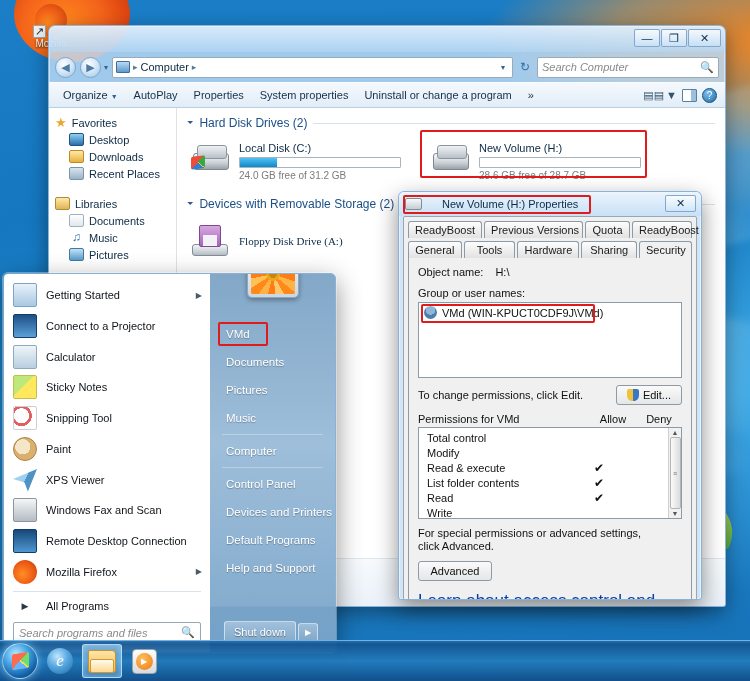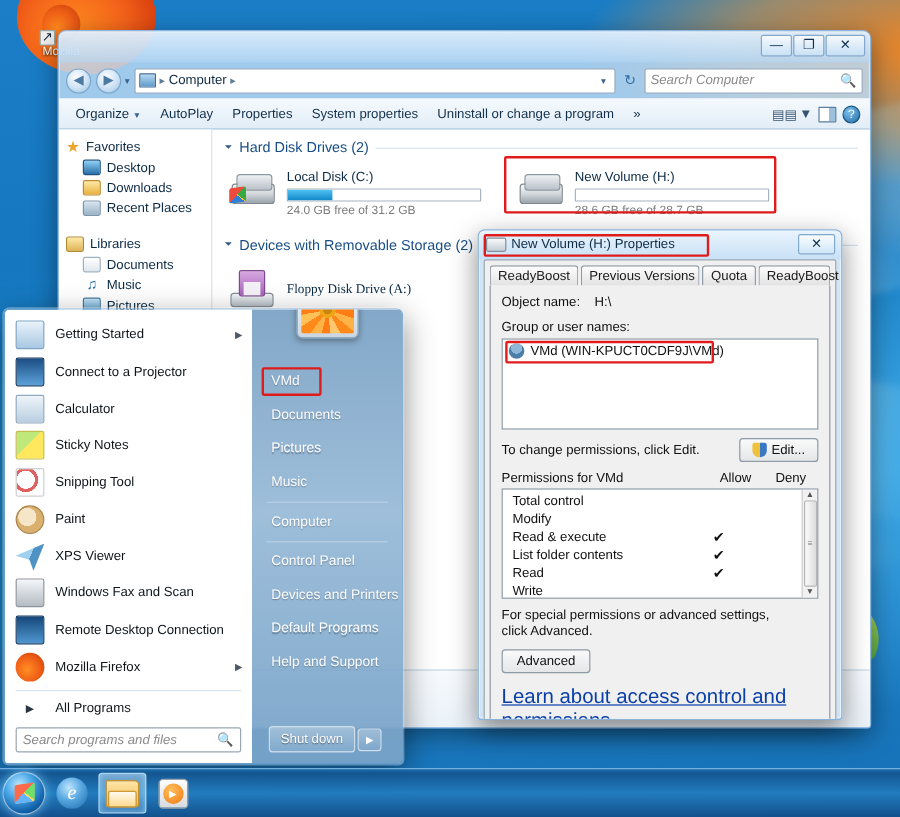--- a/index.html
+++ b/index.html
@@ -202,21 +202,21 @@
   
   #dlg {
     position:absolute; left:398px; top:191px; width:304px; height:409px;
     border-radius:6px 6px 3px 3px;
     background:rgba(205,226,245,.9);
     border:1px solid rgba(135,175,215,.95);
     box-shadow:0 0 0 1px rgba(255,255,255,.5) inset, 0 8px 22px rgba(0,0,0,.45);
     display:flex; flex-direction:column; overflow:hidden;
   }
   .dlg-title {
-    height:24px; flex:0 0 24px; display:flex; align-items:center; gap:4px; padding:0 6px;
+    height:24px; flex:0 0 24px; display:flex; align-items:center; gap:20px; padding:0 6px;
     background:linear-gradient(to bottom, rgba(240,248,255,.8), rgba(195,222,246,.65));
     position:relative;
   }
   .dlg-title .vico {
     width:17px; height:12px; border-radius:2px;
     background:linear-gradient(to bottom,#f7fafc,#c5ccd3); border:1px solid #838d95;
   }
   .dlg-title .t { font-size:11px; color:#0d2b45; }
   .dlg-close {
     position:absolute; right:5px; top:3px; width:31px; height:17px;
@@ -287,21 +287,21 @@
     flex:1; width:11px; margin:1px 0;
     background:linear-gradient(to right,#fbfbfb,#dcdcdc);
     border:1px solid #b5b5b5; border-radius:2px;
     display:flex; align-items:center; justify-content:center; font-size:7px; color:#777;
   }
   .row-adv { display:flex; align-items:flex-start; margin-top:8px; gap:8px;flex-direction:column; }
   .row-adv .txt { flex:1; line-height:13px; }
   .link { color:#0a3fa8; text-decoration:underline; margin-top:10px; font-size:17px; }
   
   #startmenu {
-    position:absolute; left:3px; top:257px; width:333px; height:380px;
+    position:absolute; left:3px; top:273px; width:333px; height:380px;
     border-radius:5px 5px 4px 4px;
     box-shadow:0 0 0 1px rgba(255,255,255,.35), 0 8px 26px rgba(0,0,0,.45);
     display:flex; overflow:hidden;
     border:1px solid rgba(125,170,210,.9);
   }
   .sm-left {
     width:206px; flex:0 0 206px; background:#fff;
     display:flex; flex-direction:column; padding:6px 0 0 0;
   }
   .sm-item {
@@ -599,20 +599,27 @@
   </div>
   <div class="hl-red" style="left:4px; top:3px; width:188px; height:19px;"></div>
 
   <div class="dlg-body">
     <div class="tabrow">
       <div class="tab" style="width:80px">ReadyBoost</div>
       <div class="tab" style="width:99px">Previous Versions</div>
       <div class="tab" style="width:48px">Quota</div>
       <div class="tab" style="width:60px">ReadyBoost</div>
     </div>
+    <div class="tabrow r2">
+      <div class="tab" style="width:56px">General</div>
+      <div class="tab" style="width:54px">Tools</div>
+      <div class="tab" style="width:65px">Hardware</div>
+      <div class="tab" style="width:58px">Sharing</div>
+      <div class="tab active" style="width:53px">Security</div>
+    </div>
 
     <div class="tabpane">
       <div class="row-objname">
         <span>Object name:</span>
         <span>H:\</span>
       </div>
 
       <div class="lbl-grp">Group or user names:</div>
       <div class="listbox">
         <div class="lb-item">

